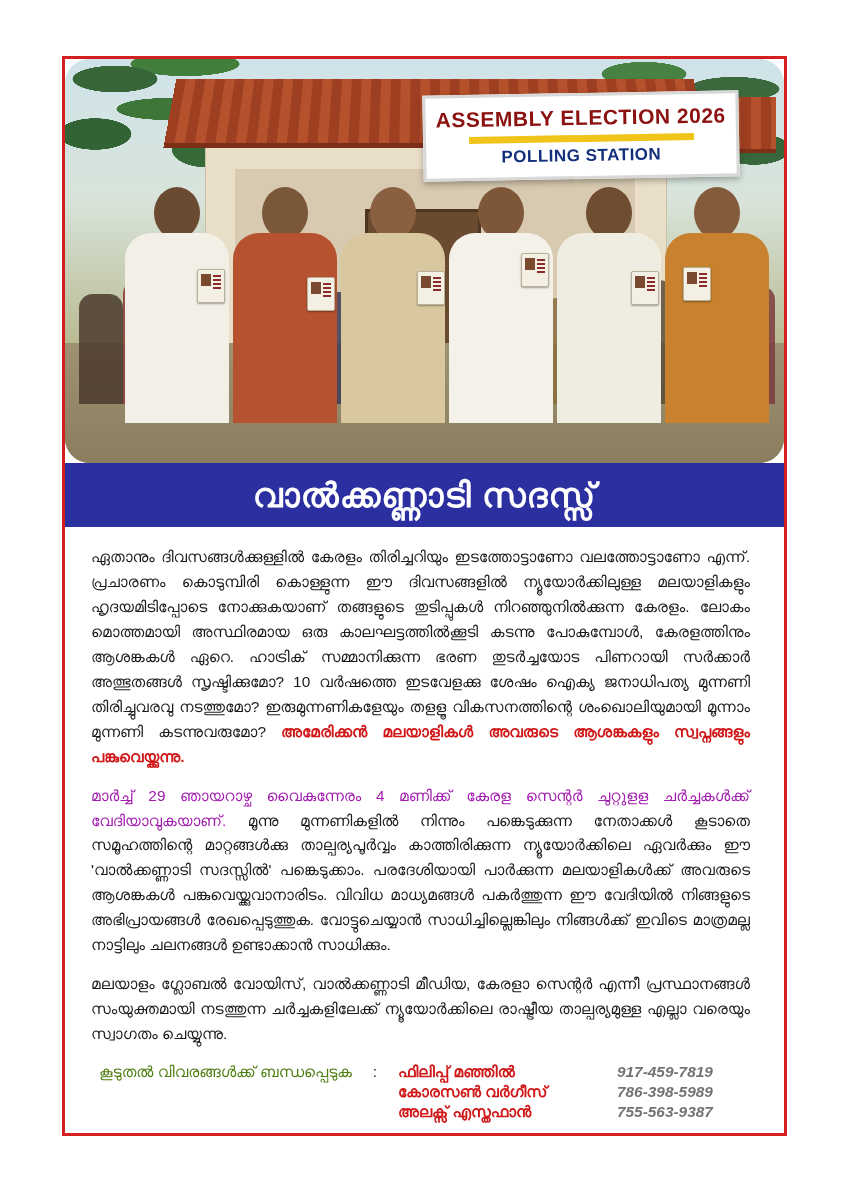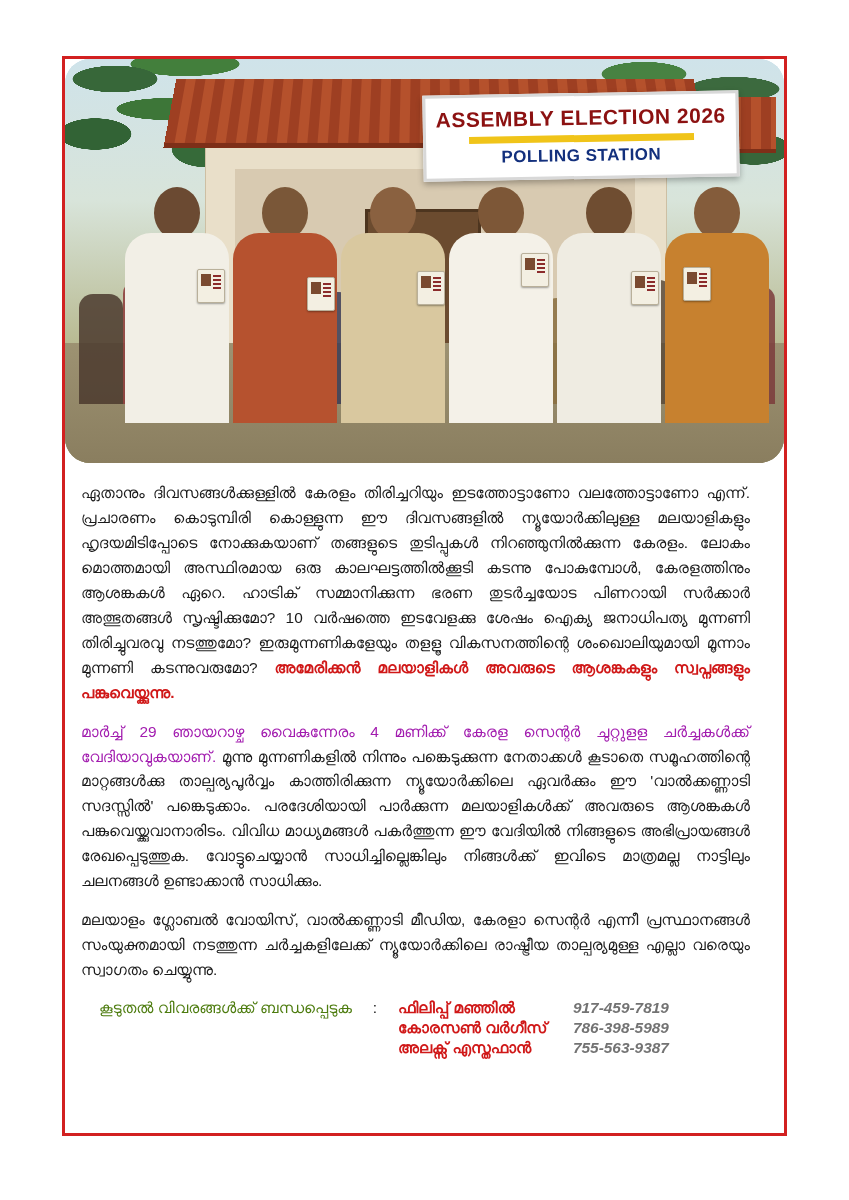--- a/index.html
+++ b/index.html
@@ -163,21 +163,21 @@
     display: flex; align-items: center; justify-content: center;
   }
   .subheadline {
     font-size: 34px; font-weight: bold; color: #ffffff;
     letter-spacing: 1px; line-height: 1;
     white-space: nowrap;
   }
 
   
   .body-wrap {
-    padding: 18px 34px 12px 16px;
+    padding: 18px 34px 12px 26px;
   }
   .para {
     font-size: 15.4px;
     line-height: 1.62;
     color: #1a1a1a;
     text-align: justify;
     margin: 0 0 14px 0;
   }
   .para:last-child { margin-bottom: 0; }
   .hl-red {
@@ -204,20 +204,21 @@
     width: 46px;
     text-align: center;
     color: #1a1a1a;
   }
   .contact-list { }
   .contact-row {
     display: flex;
     align-items: baseline;
     margin-bottom: 2px;
     white-space: nowrap;
+    gap: 44px;
   }
   .contact-name {
     color: #d01818;
     font-weight: bold;
     width: 175px;
   }
   .contact-phone {
     color: #737373;
     font-weight: bold;
     font-style: italic;
@@ -290,20 +291,23 @@
           <div class="body" style="background:#c7812f;"></div>
           <div class="card" style="left:18px;bottom:122px;"></div>
         </div>
       </div>
 
       <div class="headline-band">
         <div class="headline">കേരളം ആരു ഭരിക്കും?</div>
       </div>
     </div>
 
+    <div class="subband">
+      <div class="subheadline">വാൽക്കണ്ണാടി സദസ്സ്</div>
+    </div>
 
     <div class="body-wrap">
 
       <p class="para">
         <span>ഏതാനും ദിവസങ്ങൾക്കുള്ളിൽ കേരളം തിരിച്ചറിയും ഇടത്തോട്ടാണോ വലത്തോട്ടാണോ എന്ന്. പ്രചാരണം കൊടുമ്പിരി കൊള്ളുന്ന ഈ ദിവസങ്ങളിൽ ന്യൂയോർക്കിലുള്ള മലയാളികളും ഹൃദയമിടിപ്പോടെ നോക്കുകയാണ് തങ്ങളുടെ തുടിപ്പുകൾ നിറഞ്ഞുനിൽക്കുന്ന കേരളം. ലോകം മൊത്തമായി അസ്ഥിരമായ ഒരു കാലഘട്ടത്തിൽക്കൂടി കടന്നു പോകുമ്പോൾ, കേരളത്തിനും ആശങ്കകൾ ഏറെ. ഹാട്രിക് സമ്മാനിക്കുന്ന ഭരണ തുടർച്ചയോട പിണറായി സർക്കാർ അത്ഭുതങ്ങൾ സൃഷ്ടിക്കുമോ? 10 വർഷത്തെ ഇടവേളക്കു ശേഷം ഐക്യ ജനാധിപത്യ മുന്നണി തിരിച്ചുവരവു നടത്തുമോ? ഇരുമുന്നണികളേയും തളളൂ വികസനത്തിന്റെ ശംഖൊലിയുമായി മൂന്നാം മുന്നണി കടന്നുവരുമോ? </span><span class="hl-red">അമേരിക്കൻ മലയാളികൾ അവരുടെ ആശങ്കകളും സ്വപ്നങ്ങളും പങ്കുവെയ്ക്കുന്നു.</span>
       </p>
 
       <p class="para">
         <span class="hl-blue">മാർച്ച് 29 ഞായറാഴ്ച വൈകുന്നേരം 4 മണിക്ക് കേരള സെന്റർ ചുറ്റുളള ചർച്ചകൾക്ക് വേദിയാവുകയാണ്. </span><span>മൂന്നു മുന്നണികളിൽ നിന്നും പങ്കെടുക്കുന്ന നേതാക്കൾ കൂടാതെ സമൂഹത്തിന്റെ മാറ്റങ്ങൾക്കു താല്പര്യപൂർവ്വം കാത്തിരിക്കുന്ന ന്യൂയോർക്കിലെ ഏവർക്കും ഈ 'വാൽക്കണ്ണാടി സദസ്സിൽ' പങ്കെടുക്കാം. പരദേശിയായി പാർക്കുന്ന മലയാളികൾക്ക് അവരുടെ ആശങ്കകൾ പങ്കുവെയ്ക്കുവാനാരിടം. വിവിധ മാധ്യമങ്ങൾ പകർത്തുന്ന ഈ വേദിയിൽ നിങ്ങളുടെ അഭിപ്രായങ്ങൾ രേഖപ്പെടുത്തുക. വോട്ടുചെയ്യാൻ സാധിച്ചില്ലെങ്കിലും നിങ്ങൾക്ക് ഇവിടെ മാത്രമല്ല നാട്ടിലും ചലനങ്ങൾ ഉണ്ടാക്കാൻ സാധിക്കും.</span>
       </p>

